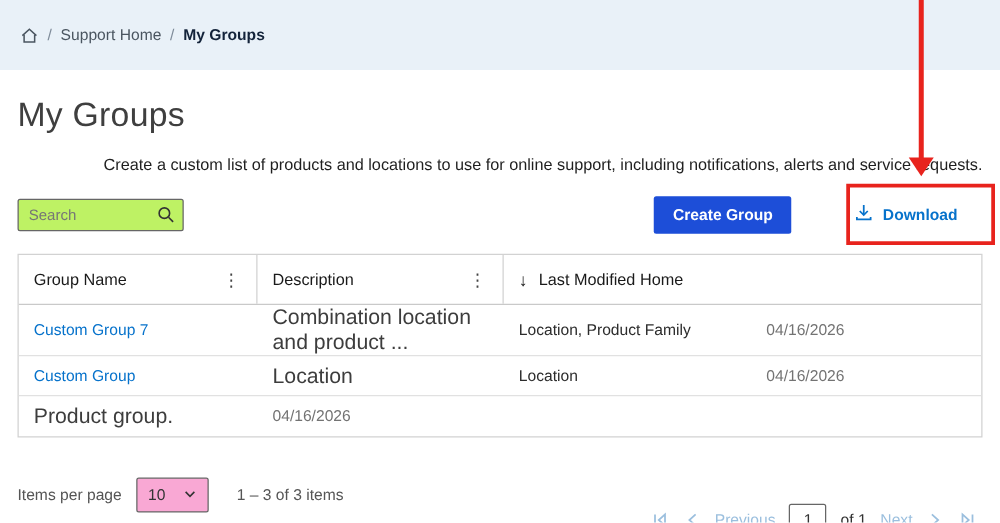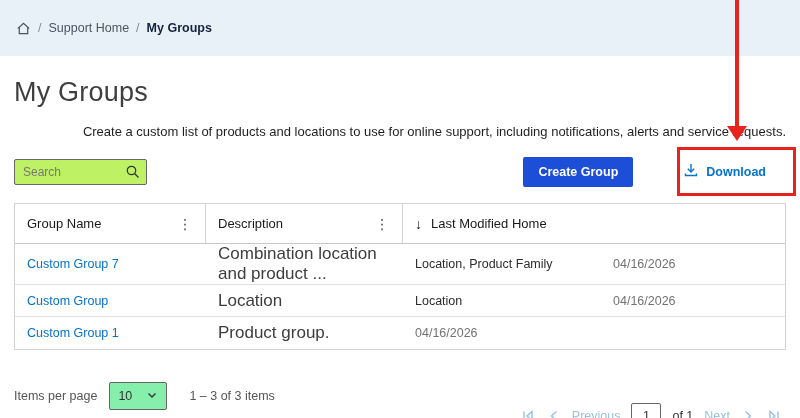--- a/index.html
+++ b/index.html
@@ -144,21 +144,21 @@
     width:58px; height:28px;
     border:1px solid #666;
     border-radius:2px;
     display:flex;
     align-items:center;
     justify-content:space-between;
     padding:0 8px;
     margin-left:12px;
     color:#333;
     cursor:pointer;
-    background:#86efac;
+    background:#f9a8d4;
   }
   .range-text { margin-left:22px; color:#555; }
   .pagination {
     margin-left:auto;
     display:flex;
     align-items:center;
     gap:11px;
     margin-right:4px;
     margin-top:40px;
   }
@@ -270,23 +270,20 @@
     <div class="trow">
       <div class="td name">
         <a>Custom Group</a>
       </div>
       <div class="td desc">Location</div>
       <div class="td type">Location</div>
       <div class="td date">04/16/2026</div>
     </div>
 
     <div class="trow">
-      <div class="td name">
-        <a>Custom Group 1</a>
-      </div>
       <div class="td desc">Product group.</div>
       <div class="td date">04/16/2026</div>
     </div>
   </div>
 
   <div class="table-footer">
     <span>Items per page</span>
     <div class="ipp-select">
       <span>10</span>
       <span>

